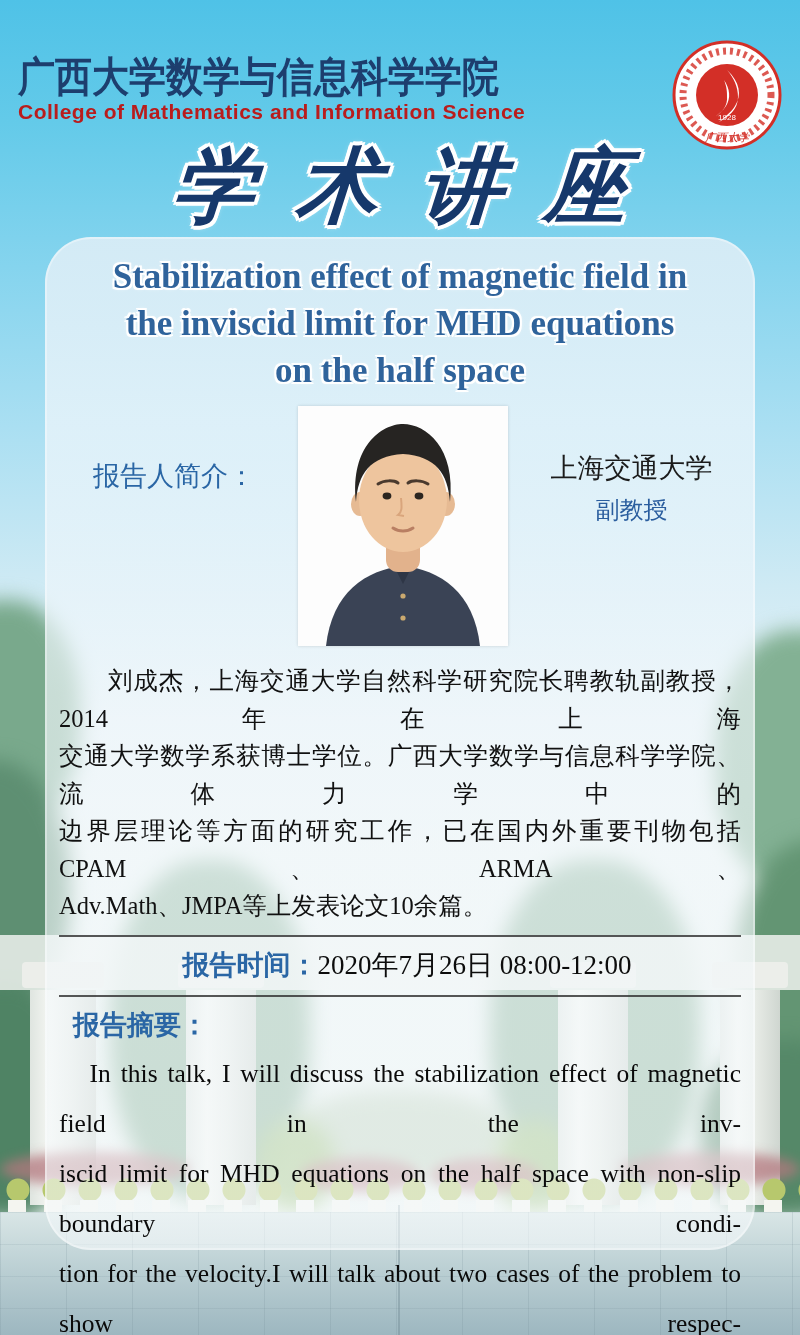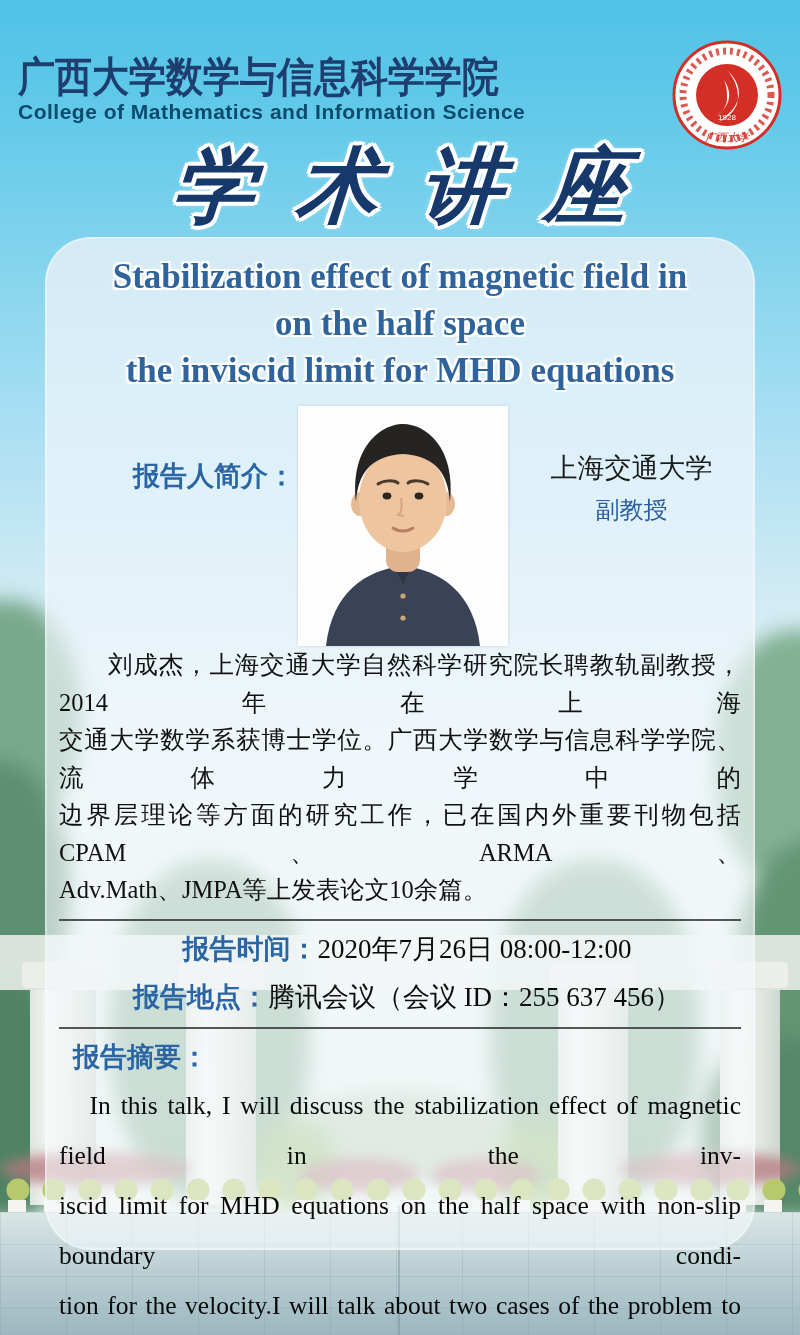--- a/index.html
+++ b/index.html
@@ -41,45 +41,45 @@
     background:
       repeating-linear-gradient(90deg,rgba(110,135,145,.18) 0 1px,rgba(0,0,0,0) 1px 66px),
       repeating-linear-gradient(180deg,rgba(110,135,145,.14) 0 1px,rgba(0,0,0,0) 1px 32px),
       linear-gradient(180deg,#d9e6e6 0%,#bcd0d4 45%,#9db7c0 100%);}
   .seam{position:absolute;left:398px;top:1205px;width:2px;height:130px;background:rgba(110,135,145,.4);}
 
   
   .header-cn{position:absolute;left:18px;top:50px;font-size:37px;font-weight:bold;
      color:#1d3e6e;transform:scaleY(1.12);transform-origin:left top;letter-spacing:0px;}
   .header-en{position:absolute;left:18px;top:100px;font-size:21px;font-weight:bold;
-     color:#0c4a6e;letter-spacing:.5px;}
+     color:#b91c1c;letter-spacing:.5px;}
   .seal{position:absolute;left:672px;top:40px;width:110px;height:110px;}
   .banner{position:absolute;left:0;top:132px;width:800px;text-align:center;
      font-size:82px;font-weight:bold;font-style:italic;color:#16386b;letter-spacing:42px;
      text-indent:42px;transform:skewX(-4deg);
      text-shadow:-3px -3px 0 #fff,3px -3px 0 #fff,-3px 3px 0 #fff,3px 3px 0 #fff,
        0 -4px 0 #fff,0 4px 0 #fff,-4px 0 0 #fff,4px 0 0 #fff,0 0 7px #fff;}
 
   
   .panel{position:absolute;left:45px;top:237px;width:710px;height:1013px;border-radius:46px;
      background:linear-gradient(180deg,rgba(216,236,246,.95) 0%,rgba(230,243,250,.85) 18%,
         rgba(242,248,252,.66) 45%,rgba(246,250,252,.58) 100%);
      box-shadow:inset 0 0 0 2px rgba(255,255,255,.35);}
   .title{margin:16px 20px 12px;text-align:center;font-family:"Liberation Serif",serif;
      font-weight:bold;font-size:35px;line-height:47px;color:#2f639b;
      text-shadow:-2px -2px 0 #fff,2px -2px 0 #fff,-2px 2px 0 #fff,2px 2px 0 #fff,0 0 5px #fff;}
   .speaker{display:flex;margin-top:4px;height:240px;}
   .spk-left{width:253px;box-sizing:border-box;padding:52px 0 0 48px;}
-  .intro-label{font-size:27px;font-weight:bold;color:#2a66a5;margin-left:40px;}
+  .intro-label{font-size:27px;font-weight:normal;color:#2a66a5;}
   .photo{width:210px;height:240px;flex:0 0 210px;background:#fff;box-shadow:0 0 3px rgba(0,0,0,.15);}
   .spk-right{flex:1;text-align:center;}
   .spk-name{margin-top:32px;font-size:38px;font-weight:bold;color:#111;}
   .spk-aff{margin-top:44px;font-size:27px;color:#1b1b1b;}
   .spk-pos{margin-top:8px;font-size:24px;color:#2a5d9e;}
-  .bio{margin:0 14px 0;font-family:"Liberation Serif",serif;font-size:24.5px;
+  .bio{margin:16px 14px 0;font-family:"Liberation Serif",serif;font-size:24.5px;
      line-height:37.5px;color:#111;}
   .jline{text-align:justify;text-align-last:justify;}
   .bio .ind{text-indent:2em;}
   .sep{margin:10px 14px 0;border:none;border-top:2px solid rgba(45,45,45,.8);}
   .detail{margin:8px 0 0 14px;font-size:27px;line-height:40px;white-space:nowrap;text-align:center;}
   .detail .lab{font-weight:bold;color:#2a66a5;}
   .detail .val{font-family:"Liberation Serif",serif;color:#0c0c0c;}
   .abs-label{margin:10px 0 0 28px;font-size:27px;font-weight:bold;color:#2a66a5;}
   .abstract{margin:6px 14px 0;font-family:"Liberation Serif",serif;font-size:25.5px;
      line-height:50px;color:#0a0a0a;}
@@ -129,22 +129,22 @@
     <text x="55" y="80" font-size="8" fill="#ffffff" text-anchor="middle" font-family="Liberation Sans, sans-serif">1928</text>
     <text x="55" y="101" font-size="11" fill="#d32f27" text-anchor="middle" font-style="italic" font-family="Liberation Serif, serif">广西大学</text>
   </svg>
 </div>
 
 <div class="banner">学术讲座</div>
 
 <div class="panel">
   <div class="title">
     <div>Stabilization effect of magnetic field in</div>
+    <div>the inviscid limit for MHD equations</div>
     <div>on the half space</div>
-    <div>the inviscid limit for MHD equations</div>
   </div>
 
   <div class="speaker">
     <div class="spk-left">
       <span class="intro-label">报告人简介：</span>
     </div>
     <div class="photo">
       <svg width="210" height="240" viewBox="0 0 210 240">
         <rect width="210" height="240" fill="#fdfdfd"></rect>
         <path d="M28,240 C34,186 68,164 105,160 C142,164 176,186 182,240 Z" fill="#3a4355"></path>
@@ -176,23 +176,20 @@
     <div class="jline">交通大学数学系获博士学位。广西大学数学与信息科学学院、流体力学中的</div>
     <div class="jline">边界层理论等方面的研究工作，已在国内外重要刊物包括CPAM、ARMA、</div>
     <div>Adv.Math、JMPA等上发表论文10余篇。</div>
   </div>
 
   <hr class="sep">
 
   <div class="detail">
     <span class="lab">报告时间：</span><span class="val">2020年7月26日  08:00-12:00</span>
   </div>
-  <div class="detail">
-    <span class="lab">报告地点：</span><span class="val">腾讯会议（会议 ID：255 637 456）</span>
-  </div>
 
   <hr class="sep">
 
   <div class="abs-label">报告摘要：</div>
   <div class="abstract">
     <div class="jline ind">In this talk, I will discuss the stabilization effect of magnetic field in the inv-</div>
     <div class="jline">iscid limit for MHD equations on the half space with non-slip boundary condi-</div>
     <div class="jline">tion for the velocity.I will talk about two cases of the problem to show respec-</div>
 
   </div>

